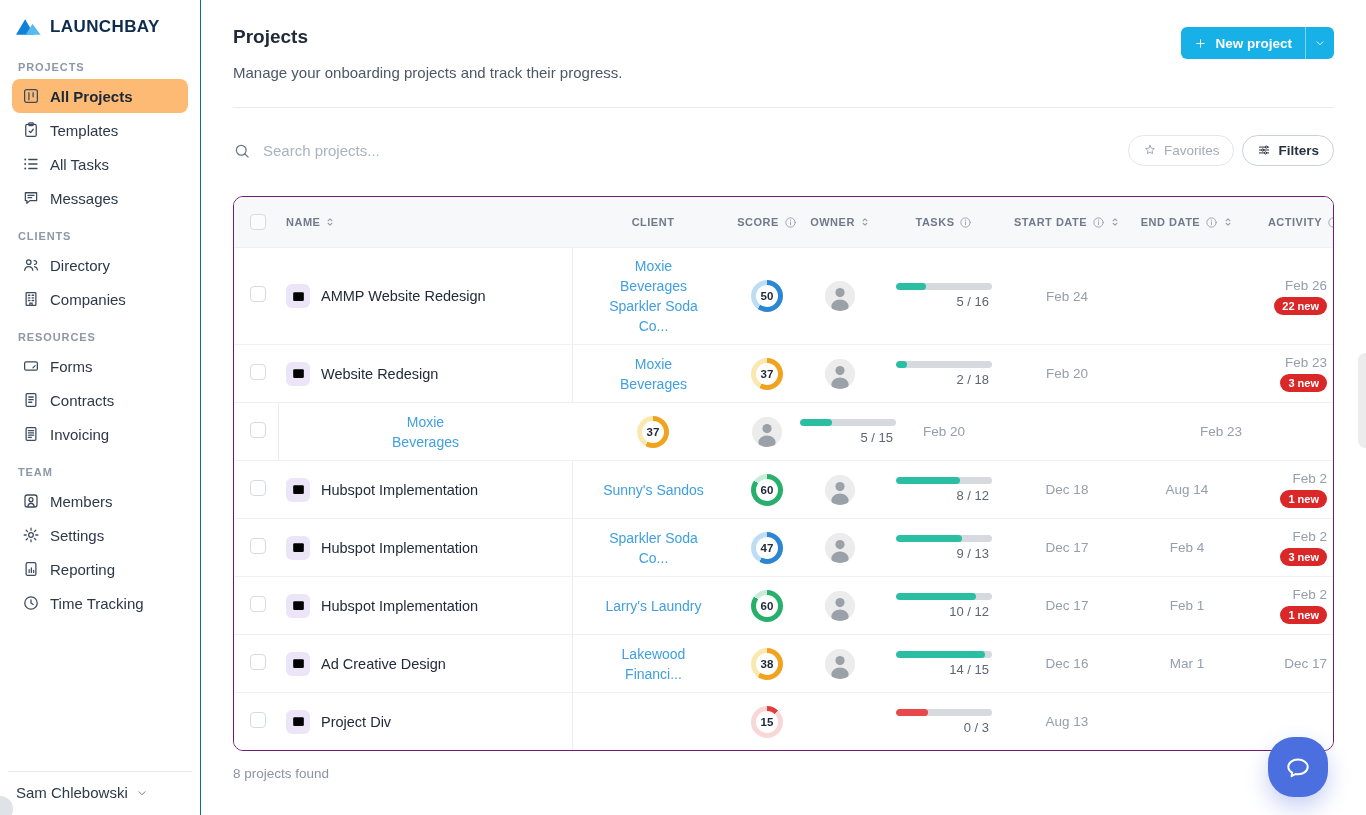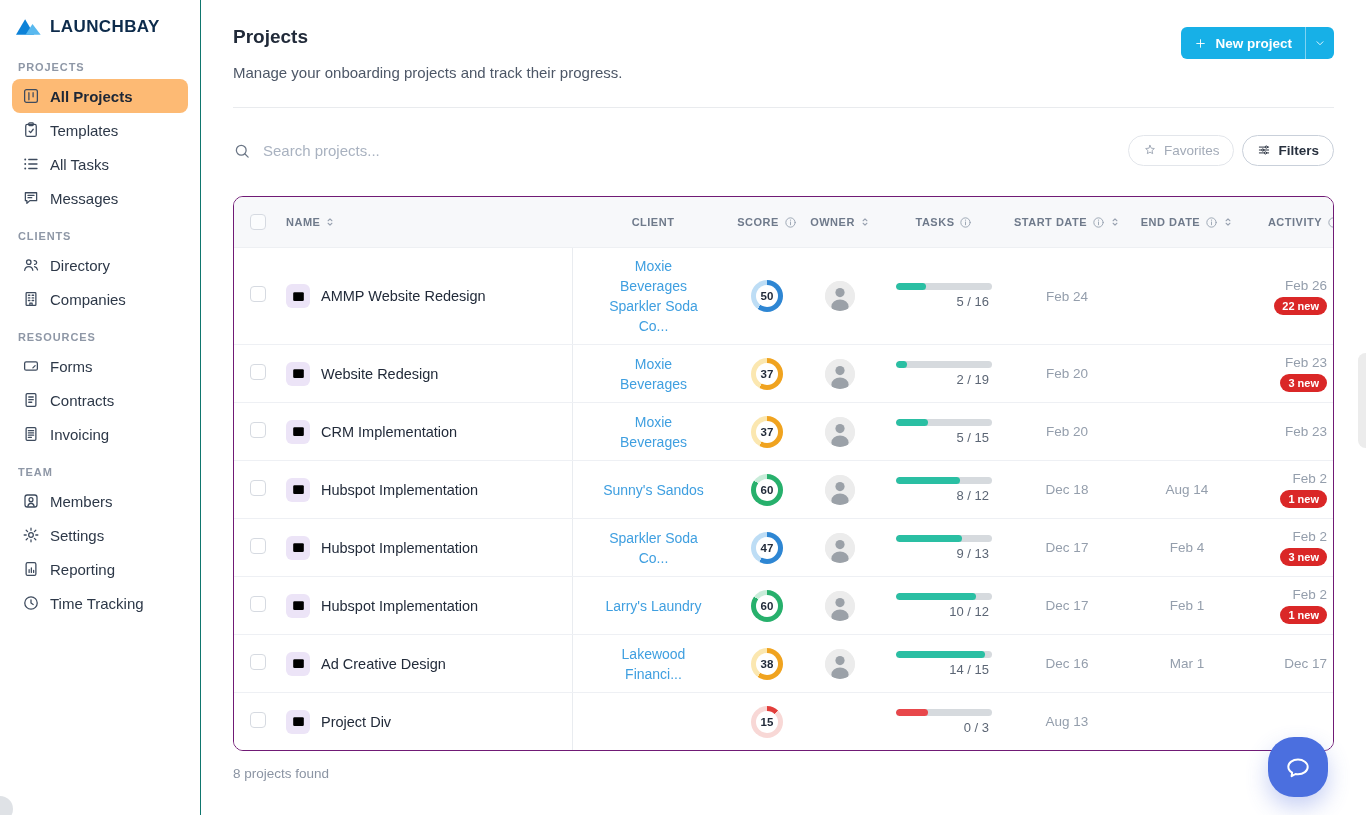--- a/index.html
+++ b/index.html
@@ -222,20 +222,31 @@
         <div class="nav-item">
           <span class="ic">
             <svg width="18" height="18" viewBox="0 0 24 24">
               <circle cx="12" cy="12" r="8.3"></circle>
               <path d="M12 7.8V12l2.9 2"></path>
             </svg>
           </span>
           <span class="nav-text">Time Tracking</span>
         </div>
       </nav>
+    <div class="side-foot">
+      <div class="side-divider"></div>
+      <div class="user-row">
+        <span>Sam Chlebowski</span>
+        <span class="ic">
+          <svg width="12" height="12" viewBox="0 0 24 24" stroke-width="2.4">
+              <path d="m6 9.5 6 6 6-6"></path>
+            </svg>
+        </span>
+      </div>
+    </div>
   </aside>
 
   <main class="main">
     <div class="page-head">
       <div>
         <h1>Projects</h1>
         <p class="subtitle">Manage your onboarding projects and track their progress.</p>
       </div>
       <div class="btn-new">
         <span class="btn-new-main">
@@ -445,44 +456,34 @@
                   <circle cx="15" cy="15" r="15" fill="#ececec"></circle>
                   <circle cx="15" cy="11.6" r="4.6" fill="#9ba1a8"></circle>
                   <ellipse cx="15" cy="25.5" rx="8.6" ry="7" fill="#9ba1a8"></ellipse>
                 </svg></div>
             </div>
             <div class="td c5">
               <div class="tasks-wrap">
                 <div class="bar">
                   <div class="bar-fill" style="width: 11%; background: rgb(42, 191, 163);"></div>
                 </div>
-                <div class="bar-label">2 / 19</div>
+                <div class="bar-label">2 / 18</div>
               </div>
             </div>
             <div class="td c6">
               <span class="date">Feb 20</span>
             </div>
             <div class="td c7"></div>
             <div class="td c8 cell-activity">
               <span class="date">Feb 23</span>
               <span class="badge">3 new</span>
             </div>
           </div>
           <div class="trow grid-cols">
             <div class="td c0"><span class="cb"></span></div>
-            <div class="td c1 cell-name">
-              <span class="proj-icon">
-                <svg width="15" height="15" viewBox="0 0 24 24">
-                  <rect x="3.5" y="5" width="17" height="14" rx="2"></rect>
-                  <path d="M3.5 9.5h17"></path>
-                  <path stroke-width="2.2" d="M6.6 7.3h.01M9.4 7.3h.01"></path>
-                </svg>
-              </span>
-              <span>CRM Implementation</span>
-            </div>
             <div class="td c2 cell-client">
               <span class="client-link">Moxie Beverages</span>
             </div>
             <div class="td c3">
               <div class="ring" style="background: conic-gradient(rgb(240, 163, 31) 58%, rgb(251, 231, 176) 0deg);">
                 <div class="ring-inner">37</div>
               </div>
             </div>
             <div class="td c4">
               <div class="avatar"><svg width="30" height="30" viewBox="0 0 30 30">

